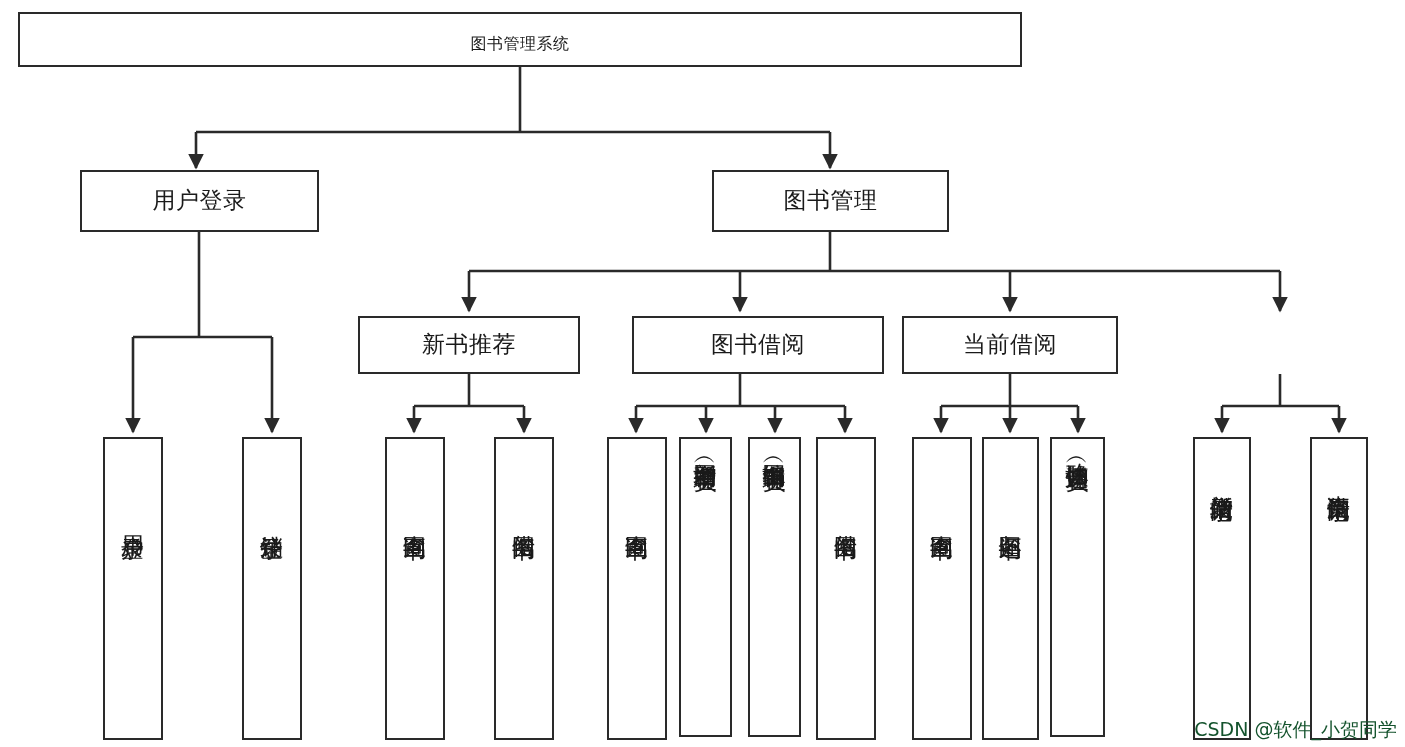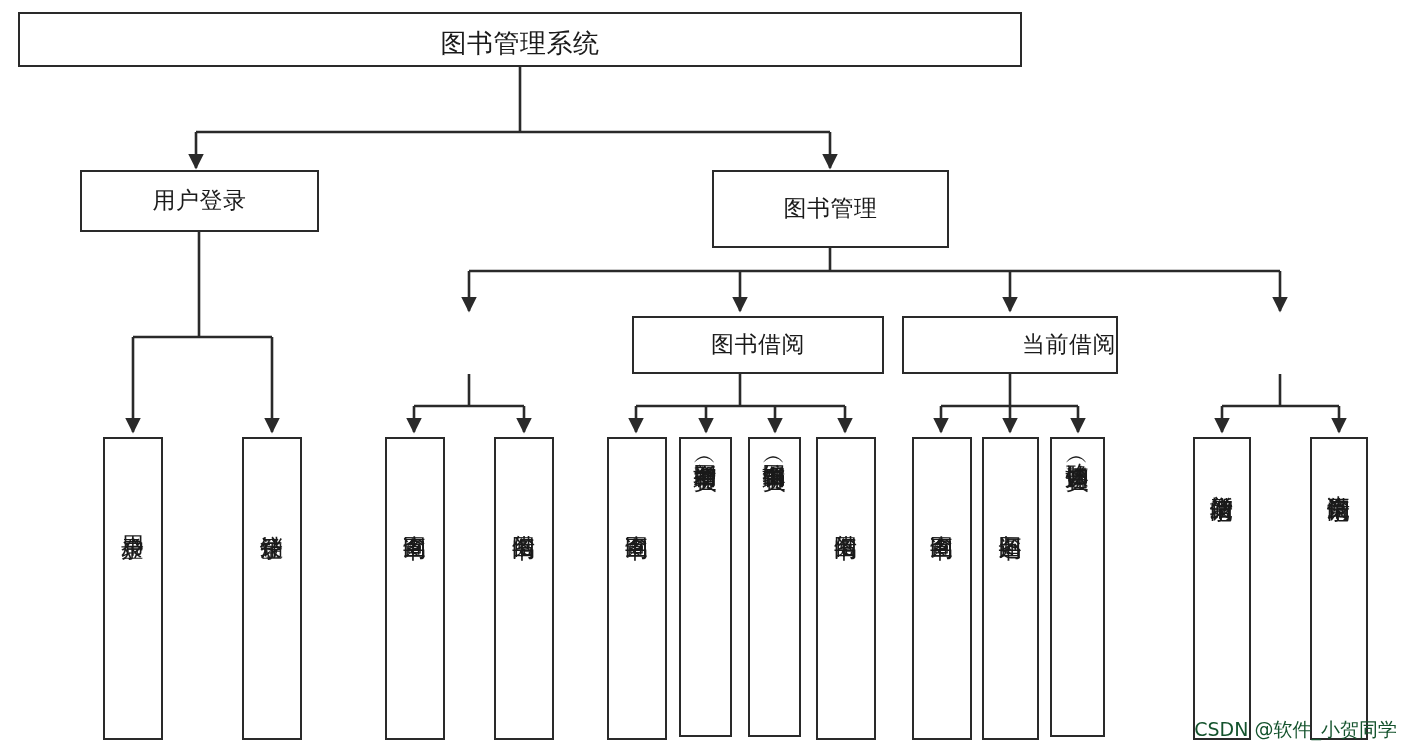--- a/index.html
+++ b/index.html
@@ -37,21 +37,21 @@
     color: #1a1a1a;
   }
   .node-label {
     display: block;
     text-align: center;
     line-height: 1.12;
     letter-spacing: 0.5px;
   }
   
   .node.root .node-label {
-    font-size: 26px;
+    font-size: 16px;
     margin-top: 8px;
   }
   
   .node.branch .node-label {
     font-size: 23px;
   }
   
   .node.leaf {
     align-items: flex-start;
     justify-content: center;
@@ -133,28 +133,31 @@
     </g>
   </svg>
 
   <div class="node root" style="left:18px; top:12px; width:1004px; height:55px;">
     <span class="node-label">图书管理系统</span>
   </div>
 
   <div class="node branch" style="left:80px; top:170px; width:239px; height:62px;">
     <span class="node-label">用户登录</span>
   </div>
-  <div class="node branch" style="left:712px; top:170px; width:237px; height:78px;">
+  <div class="node branch" style="left:712px; top:170px; width:237px; height:62px;">
     <span class="node-label">图书管理</span>
   </div>
 
+  <div class="node branch" style="left:358px; top:316px; width:222px; height:58px;">
+    <span class="node-label">新书推荐</span>
+  </div>
   <div class="node branch" style="left:632px; top:316px; width:252px; height:58px;">
     <span class="node-label">图书借阅</span>
   </div>
-  <div class="node branch" style="left:902px; top:316px; width:216px; height:58px;justify-content:flex-end;">
+  <div class="node branch" style="left:902px; top:316px; width:216px; height:58px;">
     <span class="node-label">当前借阅</span>
   </div>
 
   <div class="node leaf" style="left:103px; top:437px; width:60px; height:303px; padding-top:78px;">
     <span class="node-label">用户登录</span>
   </div>
   <div class="node leaf" style="left:242px; top:437px; width:60px; height:303px; padding-top:78px;">
     <span class="node-label">注销登录</span>
   </div>
 

